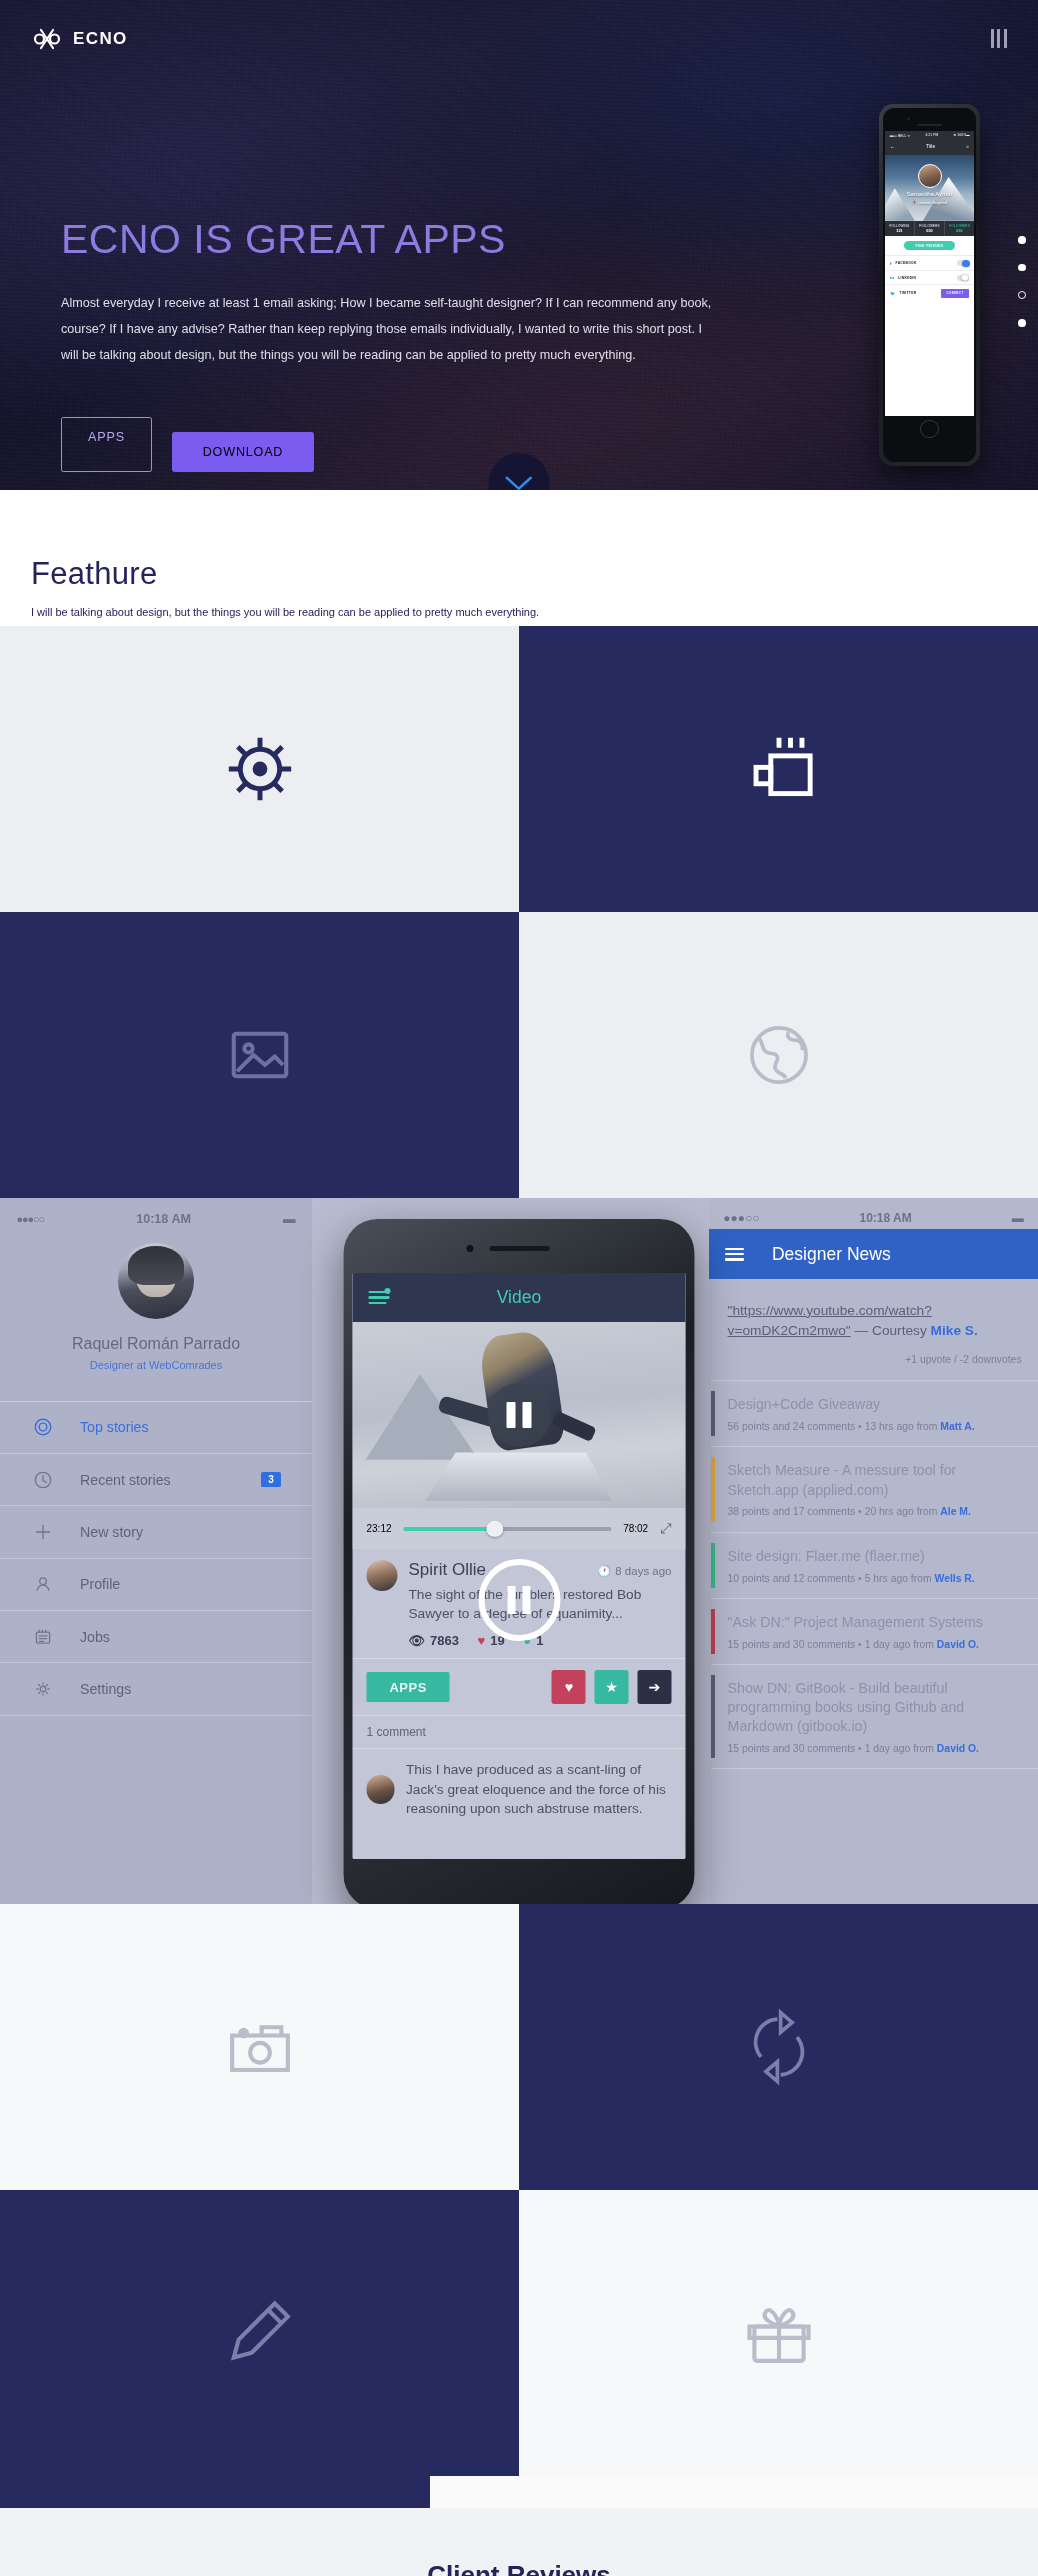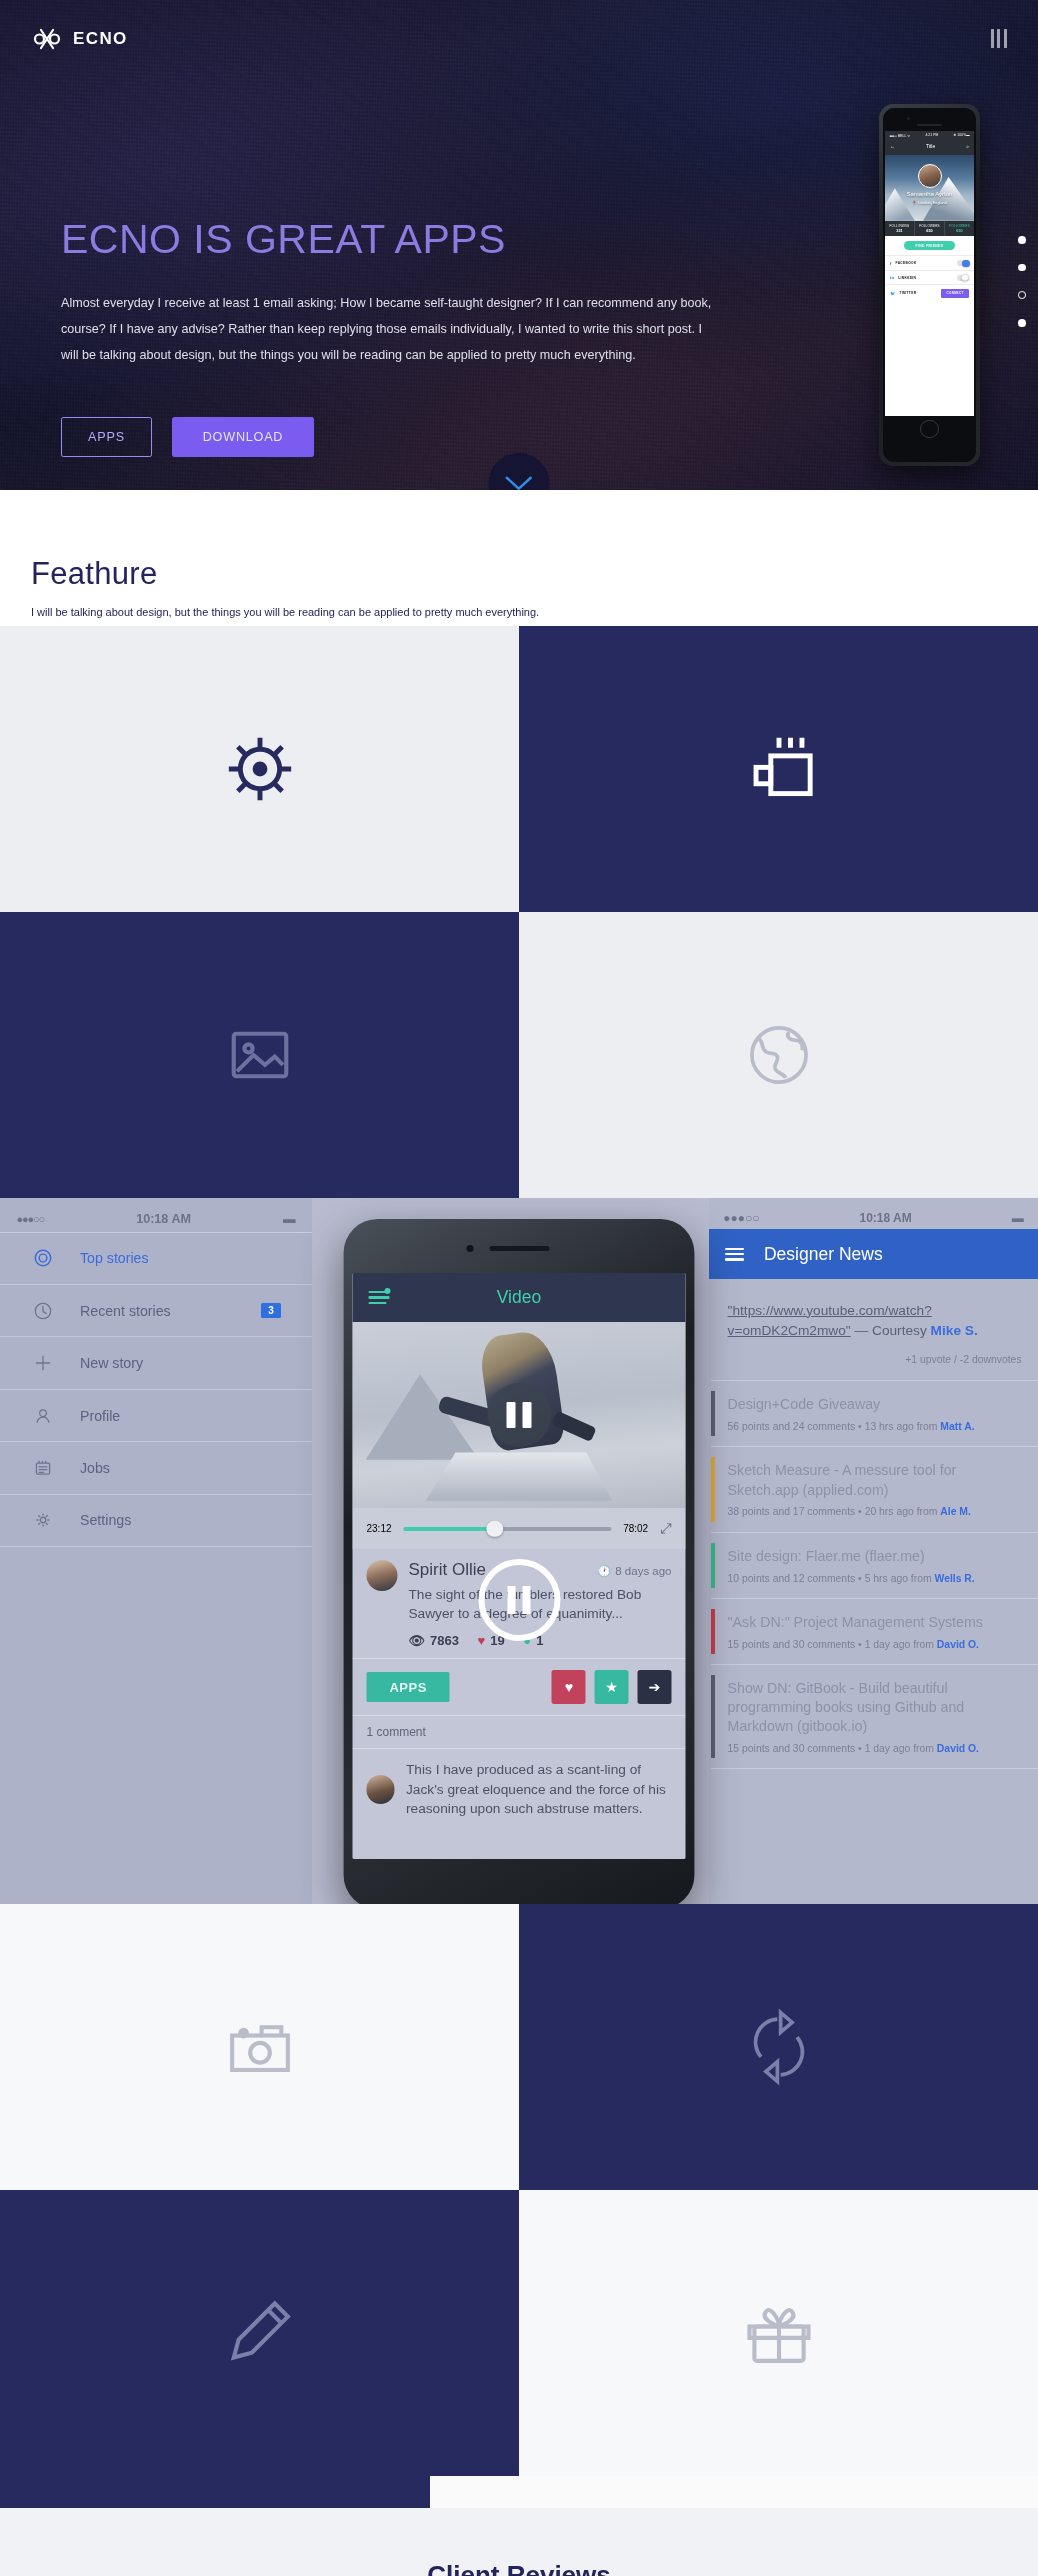--- a/index.html
+++ b/index.html
@@ -52,21 +52,21 @@
   .hero-desc {
     color: #e9e9f3; font-size: 12.6px; line-height: 2.05; max-width: 674px;
     font-weight: 400; opacity: .95;
   }
   .hero-btns { margin-top: 49px; display: flex; gap: 20px; }
   .btn {
     font-size: 12.6px; letter-spacing: 0.8px; padding: 12px 0;
     text-align: center; cursor: pointer; border-radius: 2.2px; user-select: none;
   }
   .btn-ghost { width: 91px; border: 1.1px solid #9b8df0; color: #b6a9f7; background: transparent; }
-  .btn-solid { width: 142px; background: #7b5cf0; color: #e5e5e5; border: 1.1px solid #7b5cf0; }
+  .btn-solid { width: 142px; background: #7b5cf0; color: #000000; border: 1.1px solid #7b5cf0; margin-top: 15px; }
 
   
   .hero-phone {
     position: absolute; right: 58px; top: 104px; width: 101px; height: 362px; z-index: 5;
   }
   .hp-body {
     width: 100%; height: 100%; border-radius: 14.2px;
     background: linear-gradient(145deg,#3a3f46,#15171b 40%,#24272c);
     padding: 3.8px; box-shadow: 0 11px 27px rgba(0,0,0,.55);
     display:flex;flex-direction:column;
@@ -148,21 +148,21 @@
   .la-menu{border-top:0.5px solid rgba(255,255,255,.35);}
   .la-item{display:flex;align-items:center;gap:26px;padding:14.2px 31px;border-bottom:0.5px solid rgba(255,255,255,.28);}
   .la-item .ico{width:23px;height:23px;display:flex;align-items:center;justify-content:center;color:#70758f;}
   .la-item .txt{font-size:14.2px;color:#5d6280;flex:1;}
   .la-item.active .txt{color:#3a6ddb;}
   .la-item.active .ico{color:#3a6ddb;}
   .la-badge{background:#2f6fe0;color:#fff;font-size:10px;font-weight:bold;padding:2.2px 7.1px;border-radius:1.6px;}
 
   
   .ra-status{display:flex;justify-content:space-between;align-items:center;padding:13px 14.2px 4.4px;color:#6d728c;font-size:12px;font-weight:bold;}
-  .ra-bar{background:#2f62c4;color:#fff;display:flex;align-items:center;gap:20px;padding:14.2px 16.4px;font-size:17.5px;}
+  .ra-bar{background:#2f62c4;color:#fff;display:flex;align-items:center;gap:28px;padding:14.2px 16.4px;font-size:17.5px;}
   .ra-ham{display:inline-flex;flex-direction:column;gap:3.3px;}
   .ra-ham i{display:block;width:18.6px;height:2.2px;background:#fff;border-radius:1.1px;}
   .ra-list{padding:0 0 0 2.2px;}
   .ra-quote{padding:22px 16.4px 15.3px;border-bottom:0.5px solid rgba(255,255,255,.3);}
   .ra-quote .q{font-size:13.7px;color:#5a5f7b;line-height:1.5;}
   .ra-quote .q u{text-decoration:underline;}
   .ra-quote .q b{color:#3a6ddb;font-weight:bold;}
   .ra-quote .votes{text-align:right;font-size:10.4px;color:#7b809a;margin-top:12px;}
   .ra-item{padding:14.2px 16.4px;border-bottom:0.5px solid rgba(255,255,255,.3);position:relative;}
   .ra-item .bar{position:absolute;left:0;top:10px;bottom:10px;width:3.8px;}
@@ -392,20 +392,25 @@
   </section>
 
   <section class="showcase">
 
     <div class="sc-left">
       <div class="la-status">
         <span class="la-dots">●●●○○</span>
         <span>10:18 AM</span>
         <span>▬</span>
       </div>
+      <div class="la-prof">
+        <div class="la-av"></div>
+        <div class="la-name">Raquel Román Parrado</div>
+        <div class="la-role">Designer at WebComrades</div>
+      </div>
       <div class="la-menu">
         <div class="la-item active">
           <span class="ico">
             <svg width="22" height="22" viewBox="0 0 40 40" fill="none" stroke="currentColor" stroke-width="2.6">
               <circle cx="20" cy="20" r="14"></circle>
                 <circle cx="20" cy="20" r="7"></circle>
             </svg>
             </span>
           <span class="txt">Top stories</span>
         </div>

